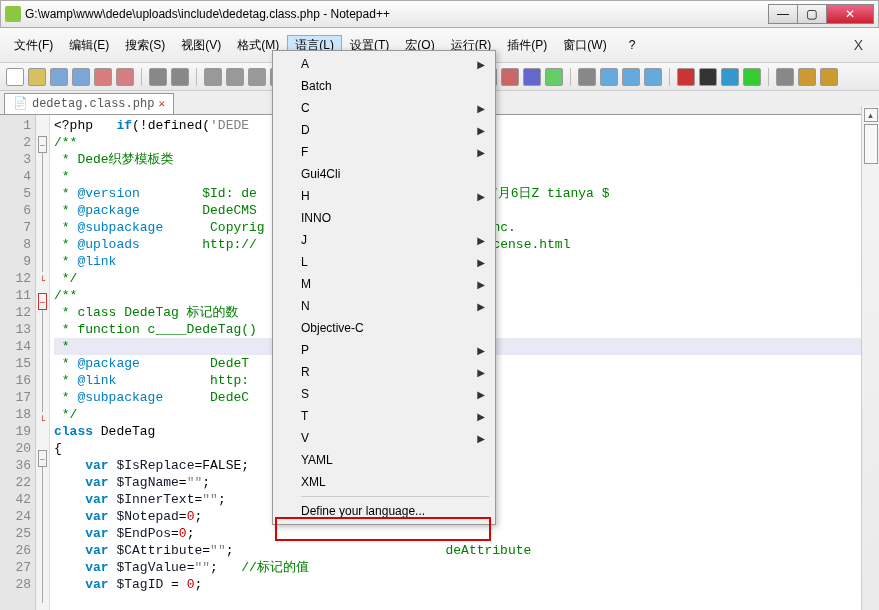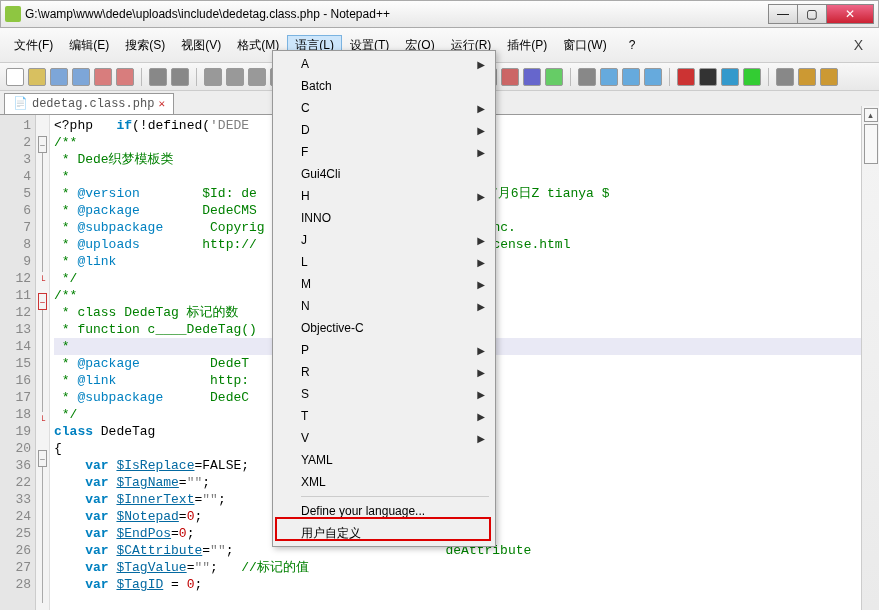--- a/index.html
+++ b/index.html
@@ -125,21 +125,21 @@
       font-size: 13px;
       padding: 2px 4px;
       flex: 1;
       position: relative;
     }
     .code .line { height: 17px; line-height: 17px; white-space: pre; }
     .hl-line { background: #e9e9f5; }
     .c-kw { color: #0080c0; font-weight: bold; }
     .c-cm { color: #008000; }
     .c-cmtag { color: #0080c0; }
-    .c-var { color: #0369a1; text-decoration: underline; }
+    .c-var { color: #0f172a; }
     .c-str { color: #808080; }
     .c-num { color: #c00000; }
     .c-plain { color: #000; }
     .right-strip {
       position: absolute;
       right: 0;
       top: 106px;
       width: 18px;
       bottom: 0;
       background: linear-gradient(#f4f4f4,#eaeaea);
@@ -291,21 +291,21 @@
       <div>13</div>
       <div>14</div>
       <div>15</div>
       <div>16</div>
       <div>17</div>
       <div>18</div>
       <div>19</div>
       <div>20</div>
       <div>36</div>
       <div>22</div>
-      <div>33</div>
+      <div>42</div>
       <div>24</div>
       <div>25</div>
       <div>26</div>
       <div>27</div>
       <div>28</div>
     </div>
   <div class="fold-col" id="foldcol">
       <div></div>
       <div>
         <div class="fold-box">−</div>
@@ -436,16 +436,15 @@
     <div class="dd-item">Objective-C</div>
     <div class="dd-item">P<span class="dd-arrow">▶</span></div>
     <div class="dd-item">R<span class="dd-arrow">▶</span></div>
     <div class="dd-item">S<span class="dd-arrow">▶</span></div>
     <div class="dd-item">T<span class="dd-arrow">▶</span></div>
     <div class="dd-item">V<span class="dd-arrow">▶</span></div>
     <div class="dd-item">YAML</div>
     <div class="dd-item">XML</div>
     <div class="dd-sep"></div>
     <div class="dd-item">Define your language...</div>
-    <div class="dd-item">用户自定义</div>
   </div>
 
 <div class="red-box"></div>
 
 </body></html>

